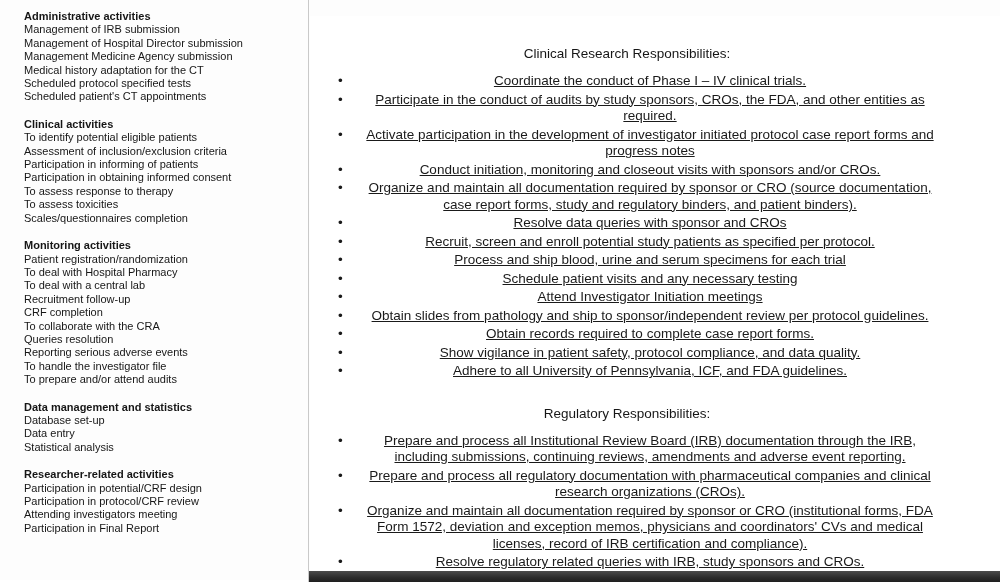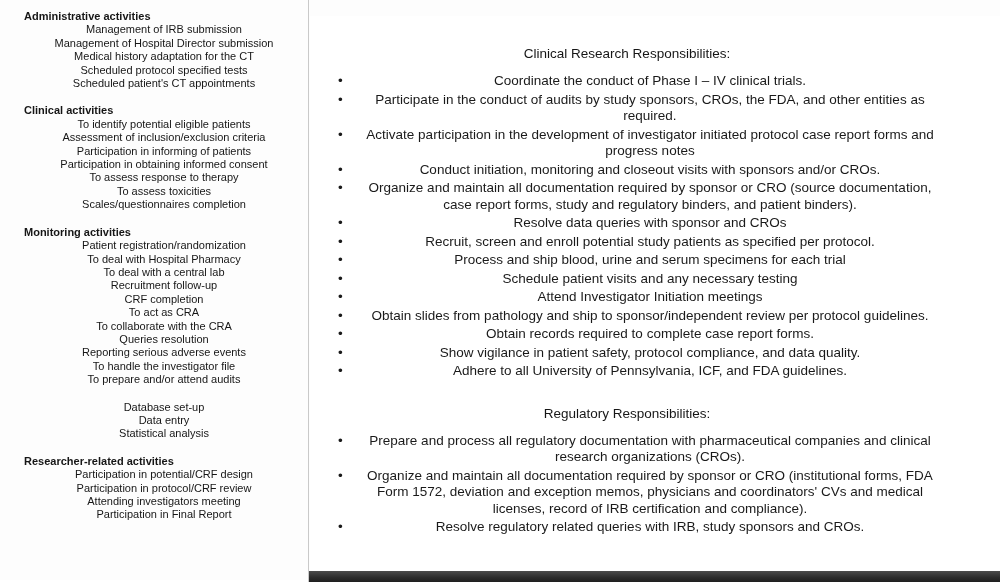--- a/index.html
+++ b/index.html
@@ -32,21 +32,20 @@
     color: #161616;
   }
   .lp-section {
     margin-bottom: 14px;
   }
   .lp-title {
     font-weight: bold;
   }
   .lp-item {
     white-space: nowrap;
-    text-align: center;
   }
 
   
   .divider {
     position: absolute;
     left: 308px;
     top: 0;
     width: 1px;
     height: 582px;
     background: #c9c9c9;
@@ -69,20 +68,21 @@
   .doc-heading {
     margin: 0 0 0 0;
     font-size: 13.5px;
     font-weight: normal;
     color: #161616;
   }
   .doc-list {
     list-style: none;
     margin: 12px 0 26px 0;
     padding: 0;
+    text-decoration: underline;
   }
   .doc-bullet {
     position: relative;
     padding-left: 46px;
     margin-bottom: 2px;
     line-height: 16.5px;
   }
   .doc-bullet::before {
     content: "\2022";
     position: absolute;
@@ -102,20 +102,21 @@
 </style>
 </head>
 <body>
 
 <div class="screen">
   <div class="left-panel" id="left-panel">
       <div class="lp-section">
         <div class="lp-title">Administrative activities</div>
         <div class="lp-item">Management of IRB submission</div>
         <div class="lp-item">Management of Hospital Director submission</div>
+        <div class="lp-item">Management Medicine Agency submission</div>
         <div class="lp-item">Medical history adaptation for the CT</div>
         <div class="lp-item">Scheduled protocol specified tests</div>
         <div class="lp-item">Scheduled patient's CT appointments</div>
       </div>
       <div class="lp-section">
         <div class="lp-title">Clinical activities</div>
         <div class="lp-item">To identify potential eligible patients</div>
         <div class="lp-item">Assessment of inclusion/exclusion criteria</div>
         <div class="lp-item">Participation in informing of patients</div>
         <div class="lp-item">Participation in obtaining informed consent</div>
@@ -123,28 +124,28 @@
         <div class="lp-item">To assess toxicities</div>
         <div class="lp-item">Scales/questionnaires completion</div>
       </div>
       <div class="lp-section">
         <div class="lp-title">Monitoring activities</div>
         <div class="lp-item">Patient registration/randomization</div>
         <div class="lp-item">To deal with Hospital Pharmacy</div>
         <div class="lp-item">To deal with a central lab</div>
         <div class="lp-item">Recruitment follow-up</div>
         <div class="lp-item">CRF completion</div>
-        <div class="lp-item">To act as CRA</div>
         <div class="lp-item">To collaborate with the CRA</div>
         <div class="lp-item">Queries resolution</div>
         <div class="lp-item">Reporting serious adverse events</div>
         <div class="lp-item">To handle the investigator file</div>
         <div class="lp-item">To prepare and/or attend audits</div>
       </div>
       <div class="lp-section">
+        <div class="lp-title">Data management and statistics</div>
         <div class="lp-item">Database set-up</div>
         <div class="lp-item">Data entry</div>
         <div class="lp-item">Statistical analysis</div>
       </div>
       <div class="lp-section">
         <div class="lp-title">Researcher-related activities</div>
         <div class="lp-item">Participation in potential/CRF design</div>
         <div class="lp-item">Participation in protocol/CRF review</div>
         <div class="lp-item">Attending investigators meeting</div>
         <div class="lp-item">Participation in Final Report</div>
@@ -164,19 +165,20 @@
         <li class="doc-bullet">Process and ship blood, urine and serum specimens for each trial</li>
         <li class="doc-bullet">Schedule patient visits and any necessary testing</li>
         <li class="doc-bullet">Attend Investigator Initiation meetings</li>
         <li class="doc-bullet">Obtain slides from pathology and ship to sponsor/independent review per protocol guidelines.</li>
         <li class="doc-bullet">Obtain records required to complete case report forms.</li>
         <li class="doc-bullet">Show vigilance in patient safety, protocol compliance, and data quality.</li>
         <li class="doc-bullet">Adhere to all University of Pennsylvania, ICF, and FDA guidelines.</li>
       </ul>
       <p class="doc-heading">Regulatory Responsibilities:</p>
       <ul class="doc-list">
+        <li class="doc-bullet">Prepare and process all Institutional Review Board (IRB) documentation through the IRB, including submissions, continuing reviews, amendments and adverse event reporting.</li>
         <li class="doc-bullet">Prepare and process all regulatory documentation with pharmaceutical companies and clinical research organizations (CROs).</li>
         <li class="doc-bullet">Organize and maintain all documentation required by sponsor or CRO (institutional forms, FDA Form 1572, deviation and exception memos, physicians and coordinators' CVs and medical licenses, record of IRB certification and compliance).</li>
         <li class="doc-bullet">Resolve regulatory related queries with IRB, study sponsors and CROs.</li>
       </ul>
     </div>
   <div class="bottom-bar"></div>
 </div>
 
 </body></html>

